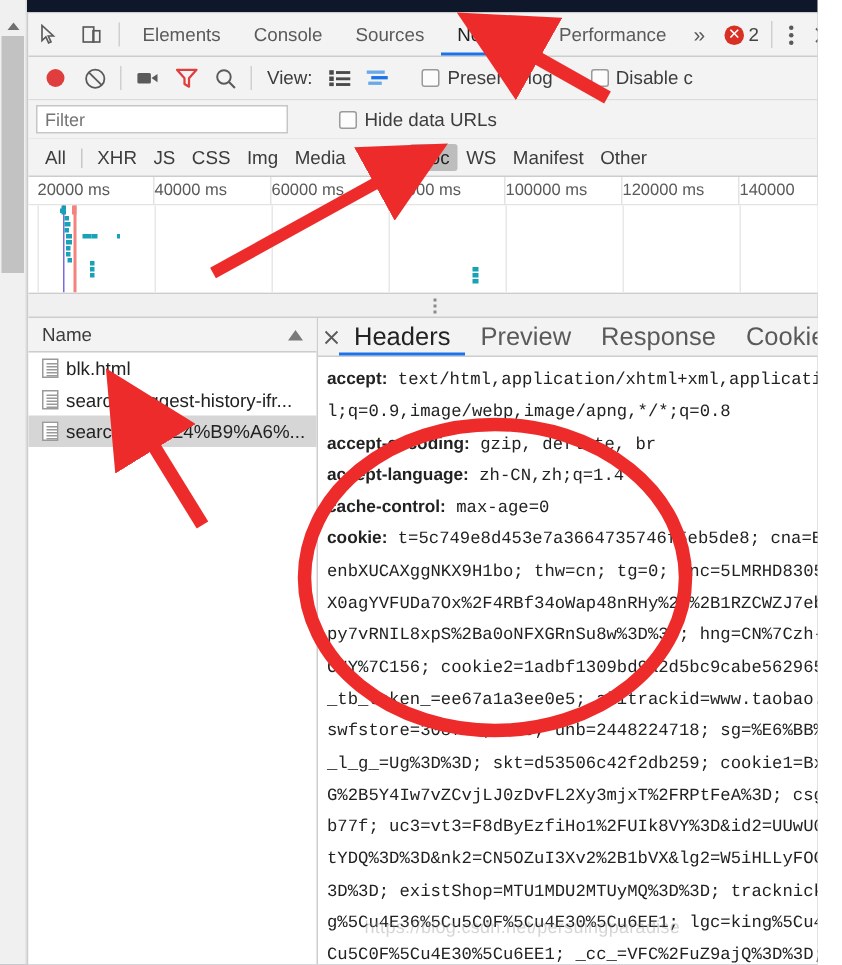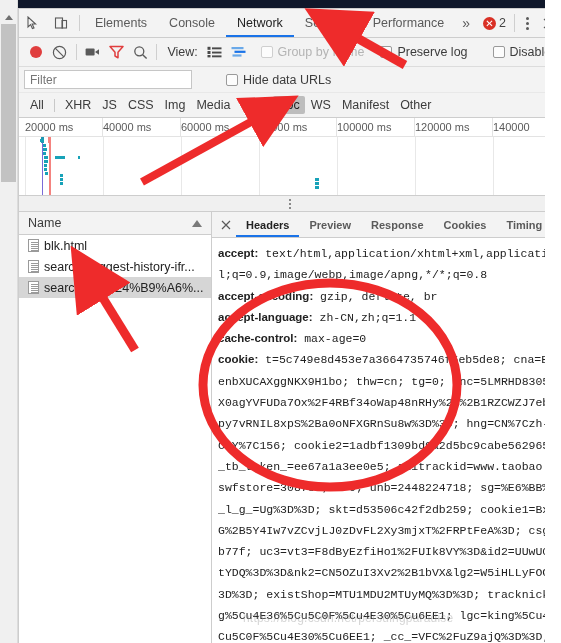--- a/index.html
+++ b/index.html
@@ -238,21 +238,21 @@
   .detailpane { flex: 1; position: relative; background: #fff; overflow: hidden; }
   .detail-tabs {
     height: 26px; background: #f3f3f3;
     border-bottom: 1px solid #cdcdcd;
     display: flex; align-items: center; padding-left: 4px;
   }
   .dt-close { width: 20px; height: 25px; display:flex; align-items:center; justify-content:center; cursor:pointer; }
   .dtab {
     height: 25px; padding: 0 10px;
     display: flex; align-items: center;
-    font-size: 11px; color: #5a5a5a; cursor: pointer; white-space: nowrap; font-weight: bold;
+    font-size: 17px; color: #5a5a5a; cursor: pointer; white-space: nowrap;
   }
   .dtab.active { color: #222; box-shadow: inset 0 -2px 0 0 #1a73e8; }
 
   .headers-body {
     position: absolute; left: 0; right: 0; top: 26px; bottom: 0;
     padding: 5px 0 0 6px;
     overflow: hidden;
   }
   .hline {
     font-family: "Liberation Mono", monospace;
@@ -314,25 +314,25 @@
         </svg>
       </div>
       <div class="tb-sep"></div>
 
       <div class="tab">
           <span>Elements</span>
         </div>
       <div class="tab">
           <span>Console</span>
         </div>
+      <div class="tab">
+          <span>Sources</span>
+        </div>
       <div class="tab active">
           <span>Network</span>
-        </div>
-      <div class="tab">
-          <span>Sources</span>
         </div>
       <div class="tab">
           <span>Performance</span>
         </div>
 
       <div class="tab-more">»</div>
 
       <div class="err-badge">
         <span class="err-dot">✕</span>
         <span>2</span>
@@ -389,24 +389,20 @@
           <rect x="5" y="5.6" width="9.5" height="1.9" fill="#4a4a4a"></rect>
           <rect x="5" y="9.4" width="9.5" height="1.9" fill="#4a4a4a"></rect>
         </svg>
       </div>
       <div class="nt-icon">
         <svg width="16" height="12" viewBox="0 0 16 12">
           <rect x="0.5" y="1" width="12" height="2.2" fill="#6aa9e9"></rect>
           <rect x="3.5" y="4.7" width="11" height="2.2" fill="#1a73e8"></rect>
           <rect x="1.5" y="8.4" width="9" height="2.2" fill="#6aa9e9"></rect>
         </svg>
-      </div>
-      <div class="cbx-wrap dim">
-        <span class="cbx"></span>
-        <span>Group by frame</span>
       </div>
       <div class="cbx-wrap" style="margin-left:16px;">
         <span class="cbx"></span>
         <span>Preserve log</span>
       </div>
       <div class="cbx-wrap" style="margin-left:25px;">
         <span class="cbx"></span>
         <span>Disable c</span>
       </div>
     </div>
@@ -529,21 +525,21 @@
             </div>
           <div class="dtab">
               <span>Timing</span>
             </div>
         </div>
 
         <div class="headers-body">
           <div class="hline"><b>accept:</b><span> text/html,application/xhtml+xml,application/x</span></div>
           <div class="hline"><b></b><span>l;q=0.9,image/webp,image/apng,*/*;q=0.8</span></div>
           <div class="hline"><b>accept-encoding:</b><span> gzip, deflate, br</span></div>
-          <div class="hline"><b>accept-language:</b><span> zh-CN,zh;q=1.1</span></div>
+          <div class="hline"><b>accept-language:</b><span> zh-CN,zh;q=1.4</span></div>
           <div class="hline"><b>cache-control:</b><span> max-age=0</span></div>
           <div class="hline"><b>cookie:</b><span> t=5c749e8d453e7a3664735746f5eb5de8; cna=BrXNF</span></div>
           <div class="hline"><b></b><span>enbXUCAXggNKX9H1bo; thw=cn; tg=0; enc=5LMRHD8305w3oo</span></div>
           <div class="hline"><b></b><span>X0agYVFUDa7Ox%2F4RBf34oWap48nRHy%2B%2B1RZCWZJ7ebn%2</span></div>
           <div class="hline"><b></b><span>py7vRNIL8xpS%2Ba0oNFXGRnSu8w%3D%3D; hng=CN%7Czh-CN%7</span></div>
           <div class="hline"><b></b><span>CNY%7C156; cookie2=1adbf1309bd9a2d5bc9cabe562965aee;</span></div>
           <div class="hline"><b></b><span>_tb_token_=ee67a1a3ee0e5; alitrackid=www.taobao.com;</span></div>
           <div class="hline"><b></b><span>swfstore=308730; v=0; unb=2448224718; sg=%E6%BB%A18d</span></div>
           <div class="hline"><b></b><span>_l_g_=Ug%3D%3D; skt=d53506c42f2db259; cookie1=BxUHGX</span></div>
           <div class="hline"><b></b><span>G%2B5Y4Iw7vZCvjLJ0zDvFL2Xy3mjxT%2FRPtFeA%3D; csg=424</span></div>

